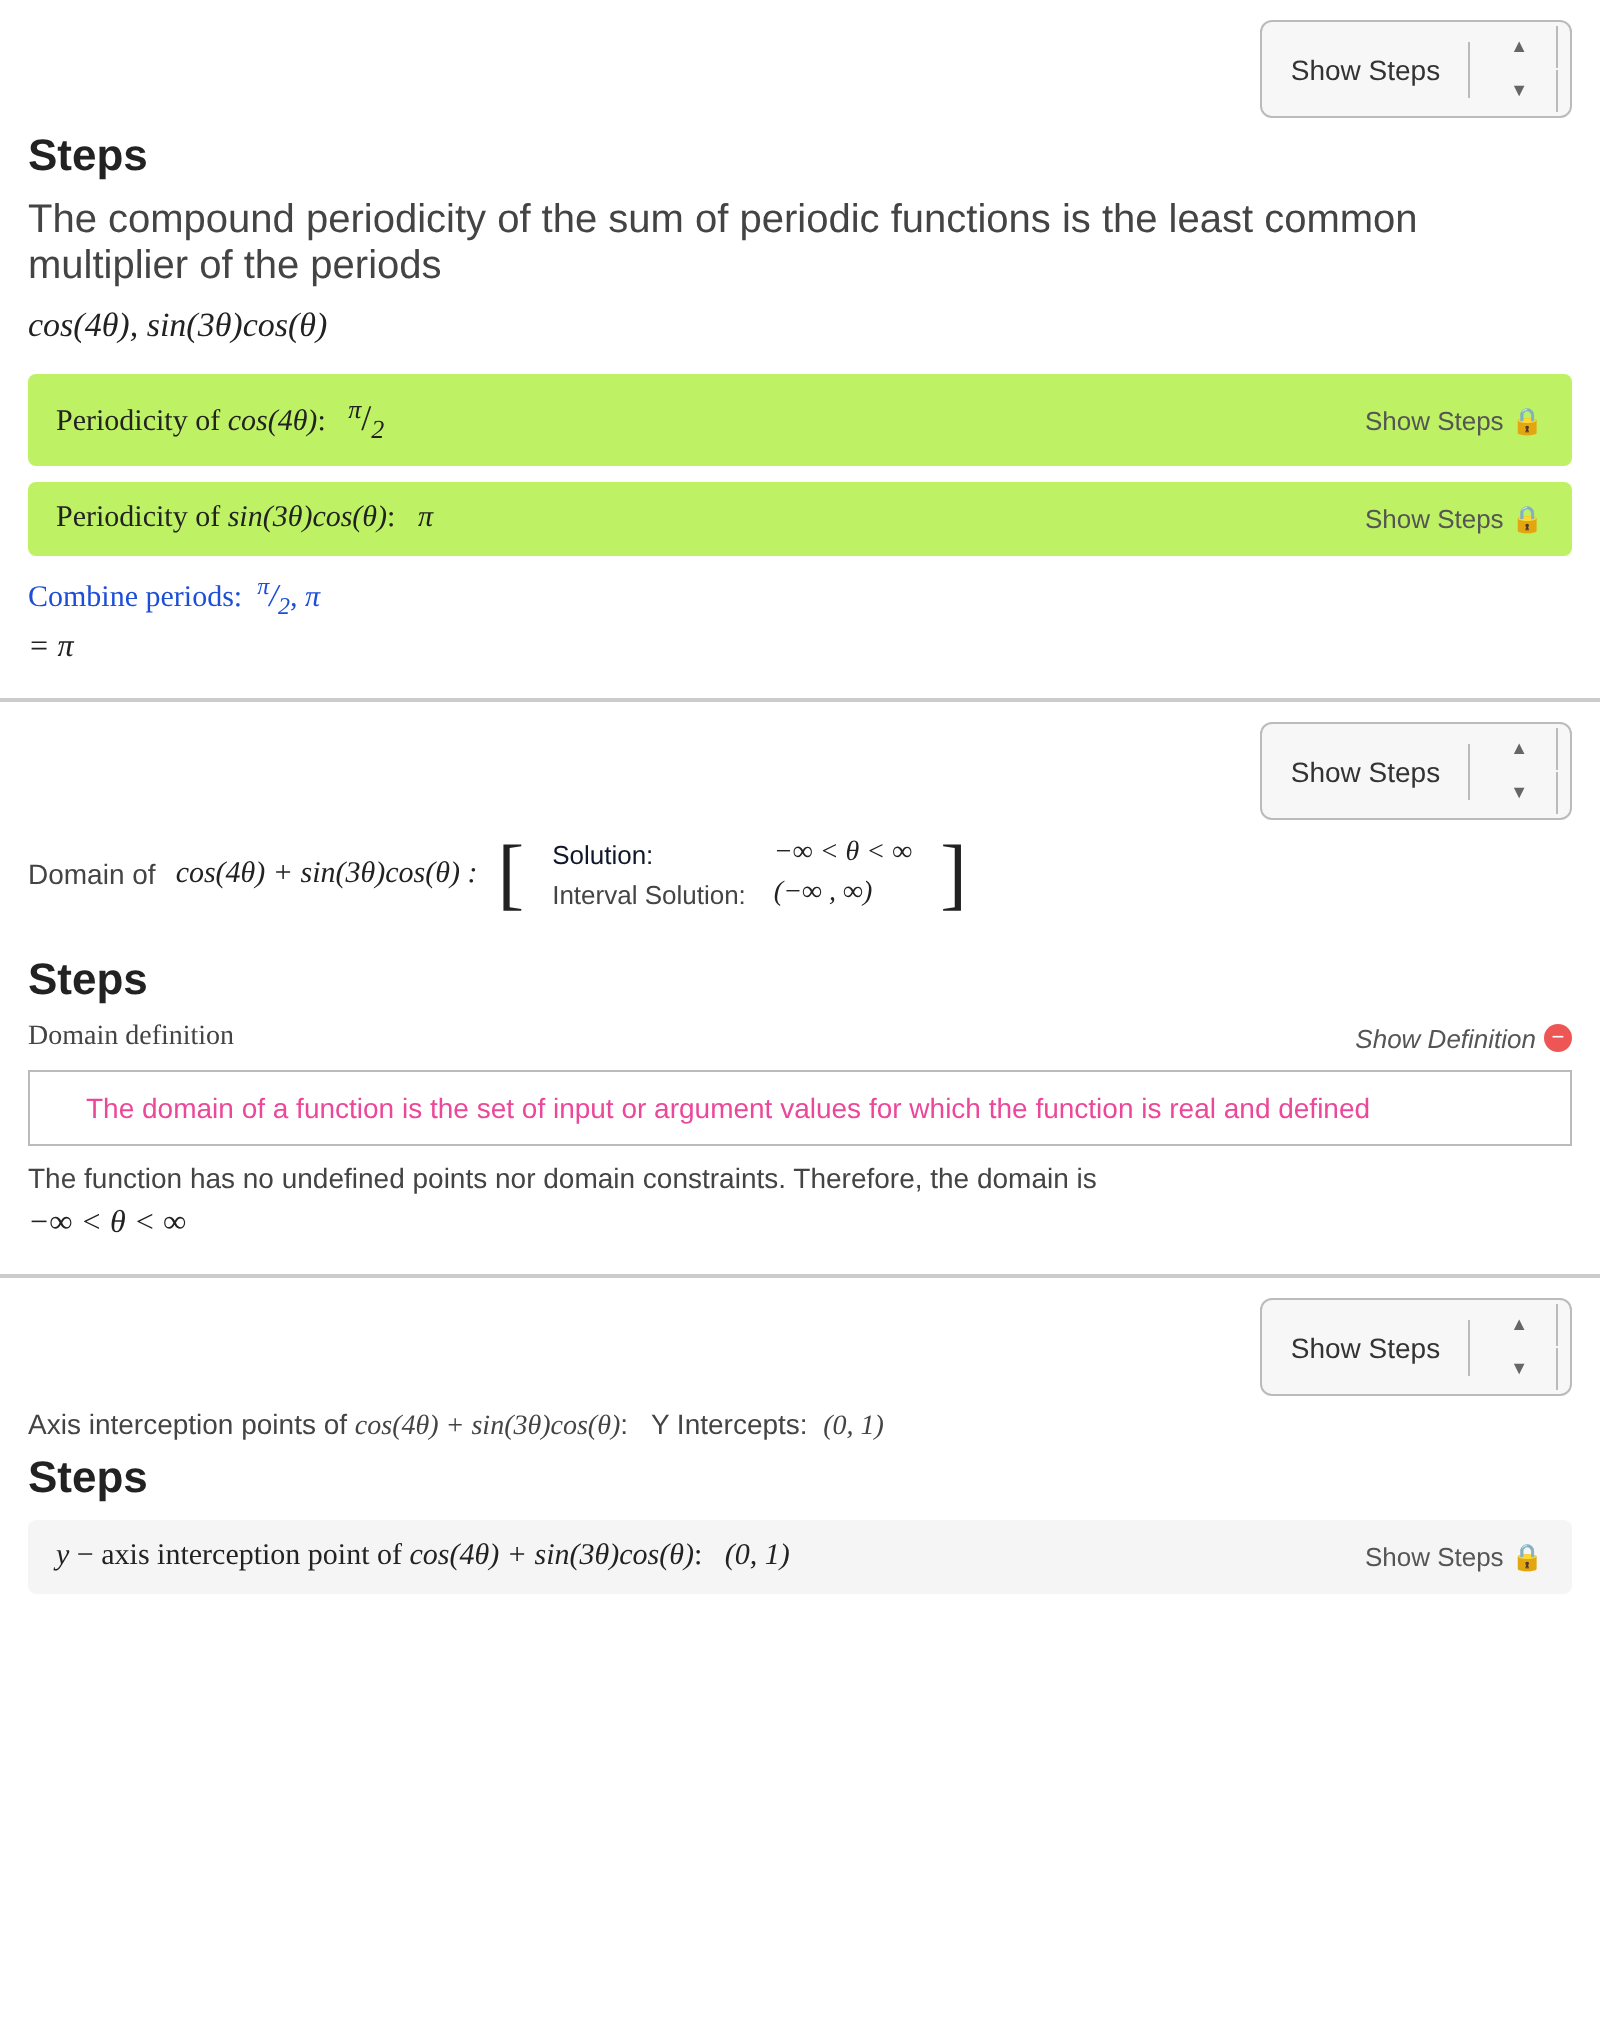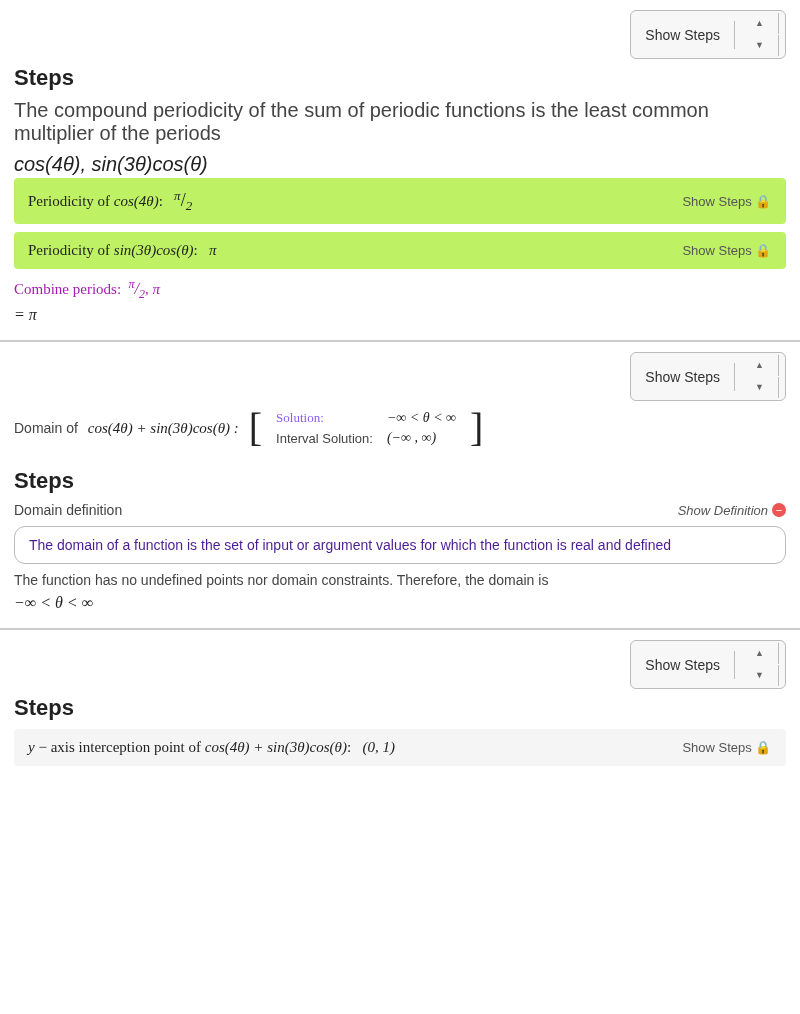--- a/index.html
+++ b/index.html
@@ -90,21 +90,21 @@
       gap: 4px;
       cursor: pointer;
     }
     .lock-icon {
       font-size: 13px;
       color: #666;
     }
     .combine-text {
       font-family: 'Times New Roman', Times, serif;
       font-size: 15px;
-      color: #a21caf;
+      color: #1d4ed8;
       margin: 8px 0 4px 0;
     }
     .result-text {
       font-family: 'Times New Roman', Times, serif;
       font-size: 16px;
       margin-top: 4px;
     }
     
     .domain-row {
       display: flex;
@@ -125,36 +125,36 @@
     }
     .solution-table {
       font-size: 14px;
       font-family: 'Times New Roman', Times, serif;
     }
     .solution-table td {
       padding: 1px 6px;
     }
     .definition-box {
       border: 1px solid #bbb;
-      border-radius: 11px;
-      padding: 10px 14px;
+      border-radius: 0;
+      padding: 10px 28px;
       margin: 8px 0;
       background: #fff;
       font-family: Arial, sans-serif;
       font-size: 14px;
-      color: #4c1d95;
+      color: #ec4899;
     }
     .domain-def-row {
       display: flex;
       justify-content: space-between;
       align-items: center;
       margin-bottom: 4px;
     }
     .domain-def-label {
-      font-family: Liberation Sans, sans-serif;
+      font-family: Liberation Serif, serif;
       font-size: 14px;
       color: #444;
     }
     .hide-def-btn {
       font-family: Arial, sans-serif;
       font-size: 13px;
       color: #555;
       font-style: italic;
       display: flex;
       align-items: center;
@@ -220,21 +220,21 @@
         <span class="down-arrow">▼</span>
       </div>
     </div>
   </div>
 
 
   <div class="steps-heading">Steps</div>
 
   <div class="description">The compound periodicity of the sum of periodic functions is the least common multiplier of the periods</div>
 
-  <div style="font-family:Liberation Sans, sans-serif;font-size:20px;margin-bottom:2px;font-style:italic;">cos(4θ), sin(3θ)cos(θ)</div>
+  <div style="font-family:Liberation Serif, serif;font-size:17px;margin-bottom:14px;font-style:italic;">cos(4θ), sin(3θ)cos(θ)</div>
 
   <div class="sub-box">
     <div class="sub-box-label">
       Periodicity of <span style="font-style:italic;">cos(4θ)</span>:&nbsp;&nbsp;
       <span style="font-style:normal;">
         <sup style="font-size:13px;font-style:italic;">π</sup><span style="font-size:18px;">/</span><sub style="font-size:13px;font-style:italic;">2</sub>
       </span>
     </div>
     <div class="sub-show-steps">
       <span>Show Steps</span>
@@ -277,21 +277,21 @@
   </div>
 
   <div class="domain-row">
     <span style="font-family:Arial,sans-serif;font-size:14px;color:#444;">Domain of</span>
     <span style="font-family:'Times New Roman',serif;font-style:italic;font-size:15px;">cos(4θ) + sin(3θ)cos(θ) :</span>
     <div class="bracket-box">
       <span class="big-bracket">[</span>
       <table class="solution-table">
         <tbody>
             <tr>
-          <td style="font-family:Liberation Serif, serif;font-size:13px;color:#8b5cf6;">Solution:</td>
+          <td style="font-family:Liberation Sans, sans-serif;font-size:13px;color:#0f172a;">Solution:</td>
           <td style="font-style:italic;">−∞ &lt; θ &lt; ∞</td>
         </tr>
         <tr>
           <td style="font-family:Arial,sans-serif;font-size:13px;color:#444;">Interval Solution:</td>
           <td style="font-style:italic;">(−∞ , ∞)</td>
         </tr>
       </tbody>
         </table>
       <span class="big-bracket">]</span>
     </div>
@@ -322,20 +322,27 @@
   <div class="show-steps-btn-wrap">
     <div class="show-steps-btn">
       <span>Show Steps</span>
       <div class="arrow-box">
         <span class="up-arrow">▲</span>
         <span class="down-arrow">▼</span>
       </div>
     </div>
   </div>
 
+  <div class="axis-title-row">
+    <span style="font-family:Arial,sans-serif;font-size:14px;color:#444;">
+      Axis interception points of <span style="font-family:'Times New Roman',serif;font-style:italic;">cos(4θ) + sin(3θ)cos(θ)</span>:&nbsp;&nbsp;
+      <span style="font-family:Arial,sans-serif;font-style:normal;">Y Intercepts:</span>&nbsp;
+      <span style="font-family:'Times New Roman',serif;font-style:italic;">(0, 1)</span>
+    </span>
+  </div>
 
   <div class="steps-heading">Steps</div>
 
   <div class="sub-box-axis">
     <div class="sub-box-label">
       <span style="font-style:italic;">y</span> − axis interception point of
       <span style="font-style:italic;">cos(4θ) + sin(3θ)cos(θ)</span>:&nbsp;&nbsp;
       <span style="font-style:italic;">(0, 1)</span>
     </div>
     <div class="sub-show-steps">

